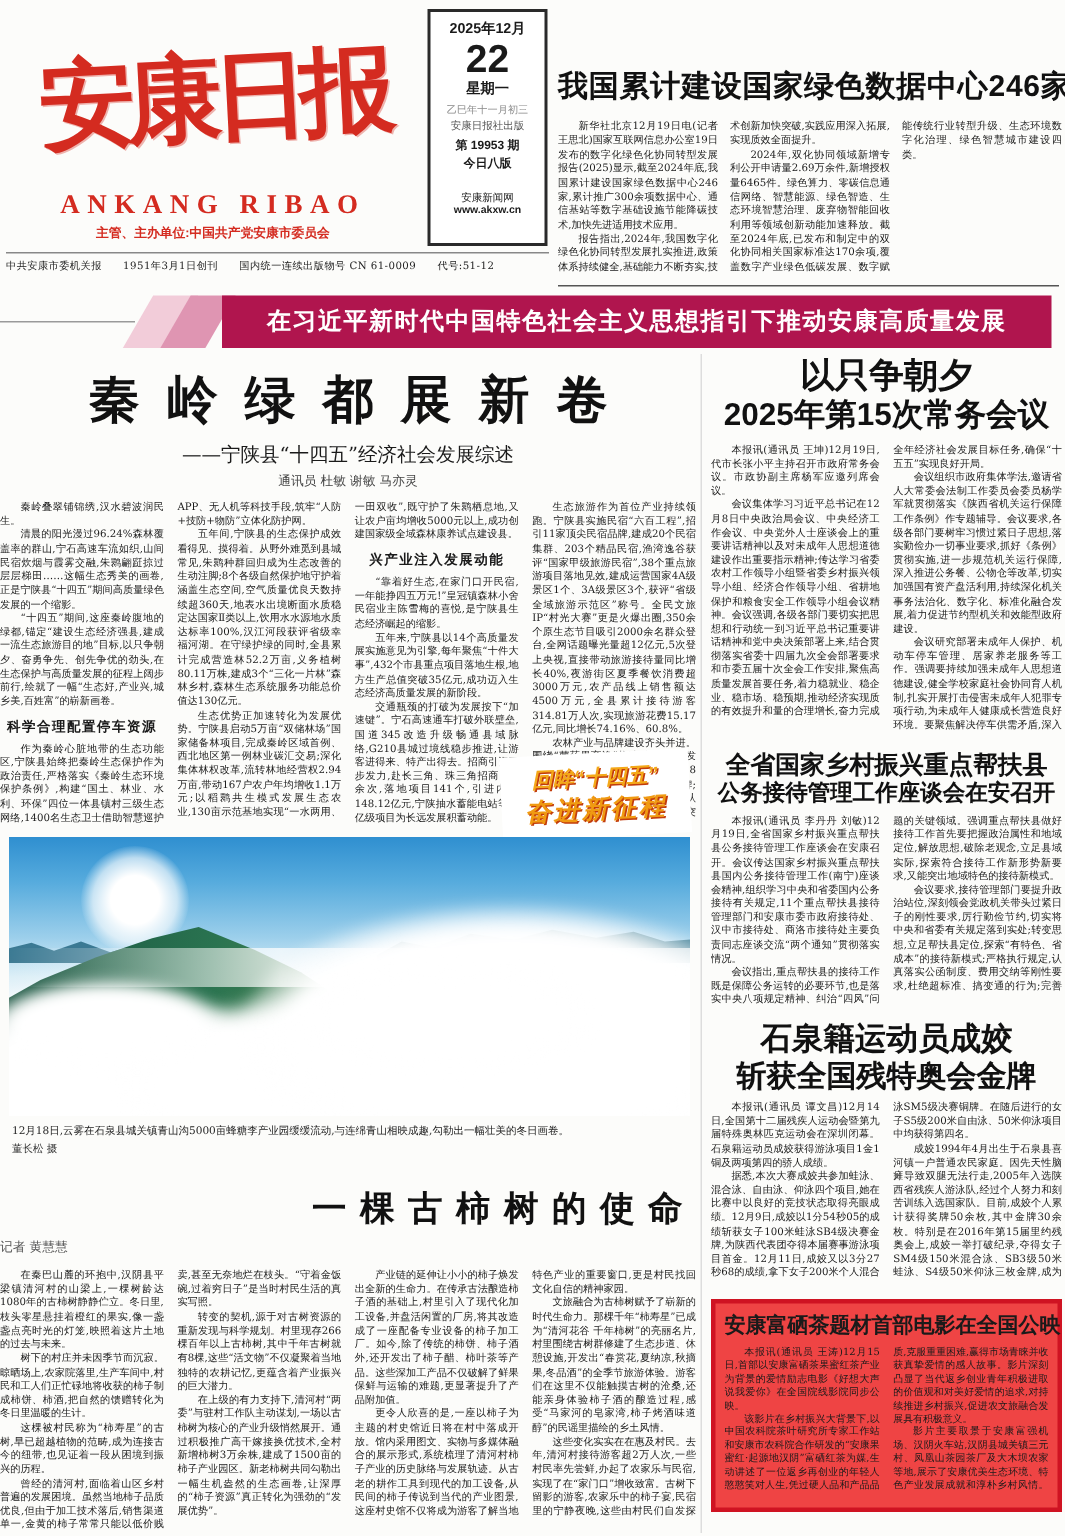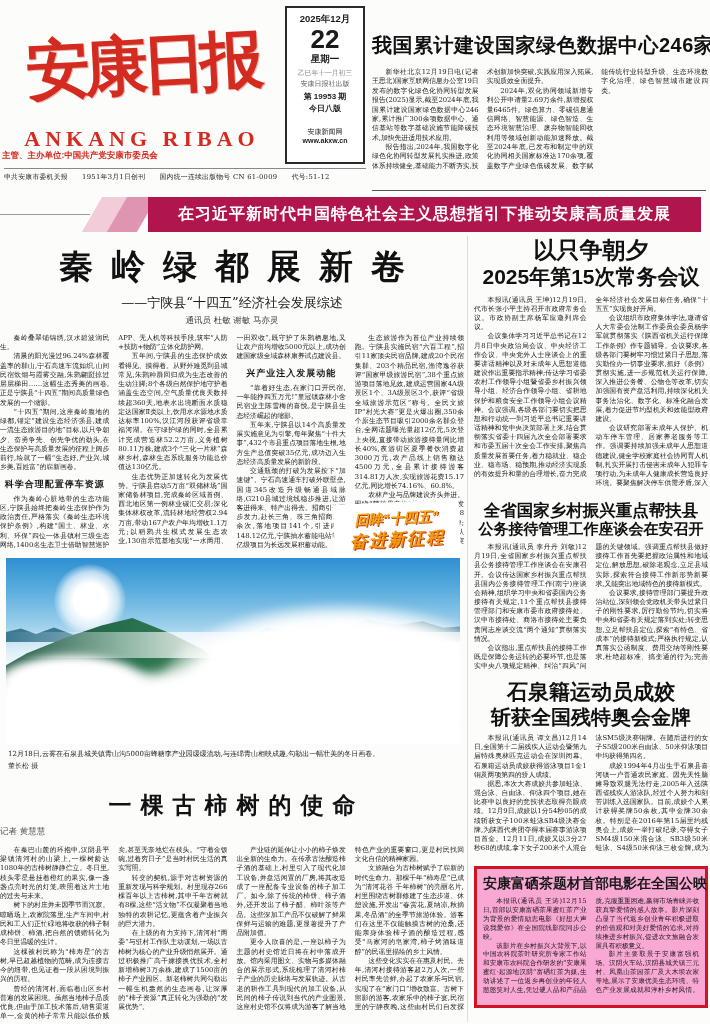--- a/index.html
+++ b/index.html
@@ -6,41 +6,41 @@
   html,body { background:#e9e9e6; }
   .page { position:relative; width:710px; height:1024px; margin:0 auto; background:#fcfcfa;
           overflow:hidden; font-family:"DejaVu Serif", serif; color:#1a1a1a; }
 
   
   .masthead-title { position:absolute; left:2px; top:0; width:280px; height:130px;
     display:flex; align-items:center; justify-content:center;
     font-size:64px; font-weight:bold; color:#d42b20; letter-spacing:-6px;
     transform:rotate(-3deg); text-shadow:1px 1px 0 rgba(212,43,32,.35); }
   .masthead-latin { position:absolute; left:2px; top:126px; width:280px; text-align:center;
-    font-size:22px; font-weight:bold; color:#d42b20; letter-spacing:5px;
+    font-size:18px; font-weight:bold; color:#d42b20; letter-spacing:5px;
     font-family:"Liberation Serif", serif; }
-  .masthead-super { position:absolute; left:2px; top:150px; width:280px; text-align:left;
+  .masthead-super { position:absolute; left:2px; top:150px; width:280px; text-align:center;
     font-size:8.5px; font-weight:bold; color:#d42b20; font-family:"Liberation Sans", sans-serif; }
   .masthead-info { position:absolute; left:4px; top:168px; width:362px;
     border-top:1px solid #888; padding-top:3px; font-size:6.8px; color:#222; letter-spacing:.3px; }
 
   .datebox { position:absolute; left:285px; top:6px; width:80px; height:158px;
     border:2px solid #2a2a2a; background:#fff; text-align:center; padding-top:5px;
     font-family:"Liberation Sans", sans-serif; }
   .dl-month { font-size:9.5px; font-weight:bold; }
   .dl-day { font-size:26px; font-weight:bold; line-height:1.05; }
   .dl-week { font-size:9.5px; font-weight:bold; margin-bottom:2px; }
   .dl-lunar { font-size:6.8px; color:#8a8a8a; margin-bottom:1px; }
   .dl-pub { font-size:7px; color:#555; margin-bottom:2px; }
   .dl-issue,.dl-pages { font-size:8px; font-weight:bold; line-height:1.5; }
   .dl-site { font-size:7px; margin-top:12px; }
   .dl-url { font-size:7px; font-weight:bold; }
 
   
-  .top-story { position:absolute; left:372px; top:32px; width:336px; }
+  .top-story { position:absolute; left:372px; top:44px; width:336px; }
   .ts-head { font-family:"Liberation Sans", sans-serif; font-weight:bold; font-size:20px;
     letter-spacing:.5px; white-space:nowrap; margin-bottom:9px; color:#111; }
   .cols { text-align:justify; overflow:hidden; column-fill:auto; }
   .cols p { margin:0; text-indent:2em; }
   .cols h4 { font-family:"Liberation Sans", sans-serif; font-size:9px; text-align:center;
     margin:5px 0; letter-spacing:1px; }
   .ts-body { height:112px; column-count:3; column-gap:8px; font-size:6.8px; line-height:1.38; }
   .ts-rule { position:absolute; left:372px; top:190px; width:334px; height:1px; background:#555; }
 
   
@@ -79,21 +79,21 @@
   .gov-body { height:196px; column-count:2; column-gap:9px; font-size:6.8px; line-height:1.35;
     margin:6px 0 8px; }
   .rec-h .l1 { font-size:16.5px; } .rec-h .l2 { font-size:15px; }
   .rec-body { height:130px; column-count:2; column-gap:9px; font-size:6.8px; line-height:1.35;
     margin:5px 0 6px; }
   .ath-h { font-family:"DejaVu Serif", serif; }
   .ath-h .l1 { font-size:21px; font-family:"DejaVu Serif", serif; }
   .ath-h .l2 { font-size:20px; font-family:"DejaVu Serif", serif; }
   .ath-body { height:126px; column-count:2; column-gap:9px; font-size:6.8px; line-height:1.35;
     margin:5px 0 6px; }
-  .movie { border:3px solid #cf1322; padding:5px 6px 4px; background:#f9a8d4; }
+  .movie { border:3px solid #cf1322; padding:5px 6px 4px; background:#ef4444; }
   .movie-h { text-align:center; font-family:"Liberation Sans", sans-serif; font-weight:bold;
     font-size:14px; white-space:nowrap; margin:1px 0 4px; }
   .movie-body { height:104px; column-count:2; column-gap:9px; font-size:6.6px; line-height:1.35; }
 
   
   .photo { position:absolute; left:6px; top:558px; width:454px; height:186px; overflow:hidden;
     background:linear-gradient(180deg,#2f8fd0 0%,#56abdd 16%,#9ccfeb 36%,#dcEFf7 50%,#ffffff 62%);
     background-color:#7cc1e6; }
   .ph-sun { position:absolute; left:48px; top:6px; width:72px; height:72px; border-radius:50%;
     background:radial-gradient(circle,#ffffff 0 32%,rgba(255,255,255,.65) 55%,rgba(255,255,255,0) 72%); }
@@ -114,21 +114,21 @@
   .c1 { left:-50px; bottom:-46px; width:240px; height:130px; }
   .c2 { left:70px;  bottom:-40px; width:280px; height:120px; }
   .c3 { right:-60px; bottom:-30px; width:360px; height:170px; }
   .c4 { right:60px; top:86px; width:200px; height:70px; }
   .c5 { left:-10px; top:96px; width:150px; height:56px; }
   .caption { position:absolute; left:8px; top:749px; width:452px; font-size:7px; line-height:1.5; color:#222; }
   .credit { font-size:7px; color:#333; margin-top:1px; }
 
   
   .persimmon { position:absolute; left:0; top:786px; width:464px; height:238px; overflow:hidden; }
-  .per-head { text-align:center; font-weight:bold; font-size:23px; letter-spacing:9px;
+  .per-head { text-align:right; font-weight:bold; font-size:23px; letter-spacing:9px;
     text-indent:9px; margin:4px 0 5px; color:#111; }
   .per-by { font-size:8.5px; color:#555; margin-bottom:8px; }
   .per-body { height:178px; column-count:4; column-gap:9px; font-size:6.8px; line-height:1.36; }
 </style>
 </head>
 <body>
 
 <div class="page">
 
   <div class="masthead-title">安康日报</div>

